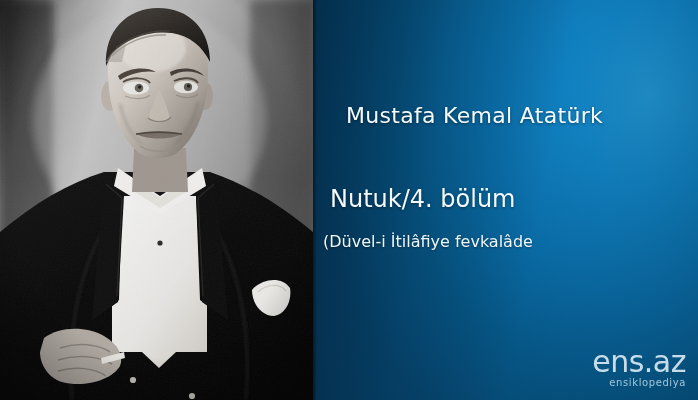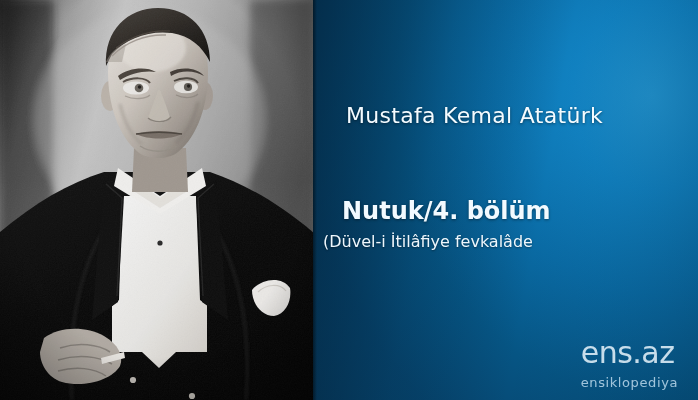--- a/index.html
+++ b/index.html
@@ -78,23 +78,23 @@
     letter-spacing: 0.3px;
     color: #f4fbff;
     white-space: nowrap;
     text-shadow: 0 1px 3px rgba(0,0,0,0.45);
   }
 
   .subhead {
     position: absolute;
     left: 17px;
     top: 185px;
-    margin: 12px;
+    margin: 0;
     font-size: 24px;
-    font-weight: 700;
+    font-weight: 400;
     color: #f2faff;
     white-space: nowrap;
     text-shadow: 0 1px 3px rgba(0,0,0,0.42);
   }
 
   .desc {
     position: absolute;
     left: 6px;
     top: 224px;
     width: 378px;
@@ -106,39 +106,39 @@
     font-size: 16px;
     line-height: 27px;
     color: #eef7fd;
     white-space: nowrap;
     text-shadow: 0 1px 2px rgba(0,0,0,0.40);
   }
 
   
   .logo {
     position: absolute;
-    right: 20px;
+    right: 12px;
     bottom: 12px;
     z-index: 5;
-    text-align: left;
+    text-align: right;
     opacity: 0.92;
   }
   .logo-mark {
     display: block;
     font-size: 30px;
     line-height: 30px;
     font-weight: 400;
     letter-spacing: -0.5px;
     color: rgba(238,248,255,0.90);
     font-family: "DejaVu Sans", "Liberation Sans", sans-serif;
   }
   .logo-sub {
     display: block;
-    margin-top: 10px;
-    font-size: 13px;
+    margin-top: 1px;
+    font-size: 10px;
     line-height: 10px;
     letter-spacing: 0.6px;
     color: rgba(215,238,252,0.80);
   }
 </style>
 </head>
 <body>
 
 <div class="banner">
 

